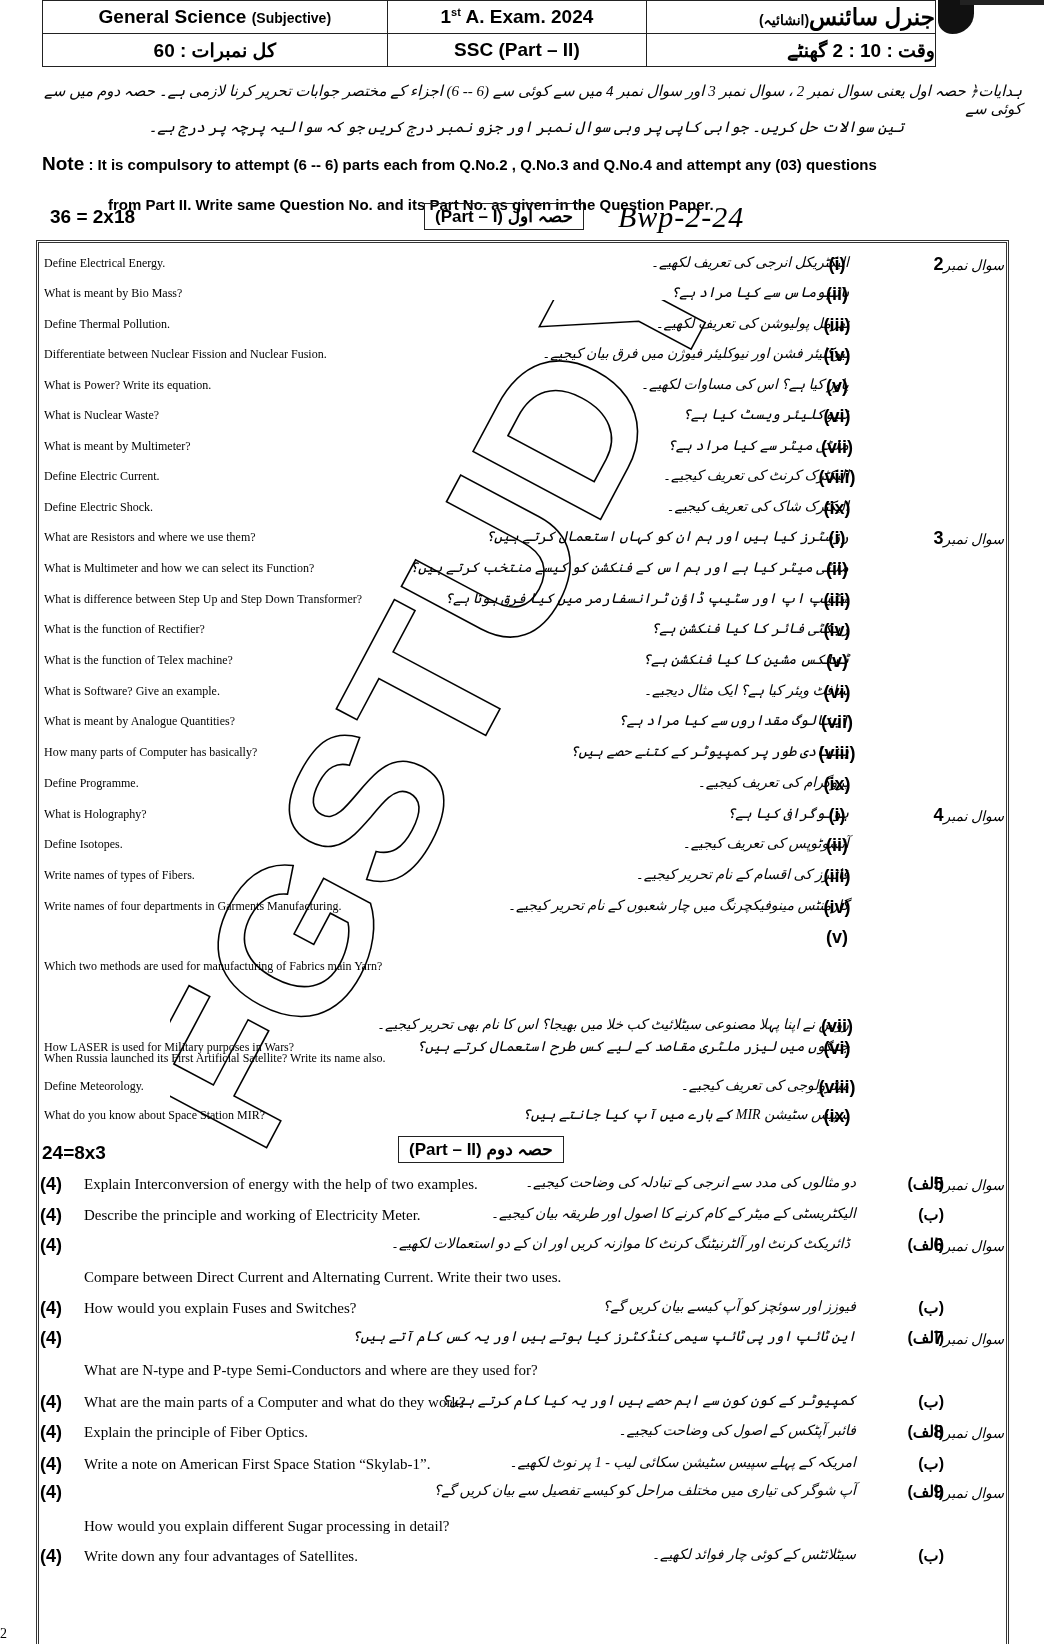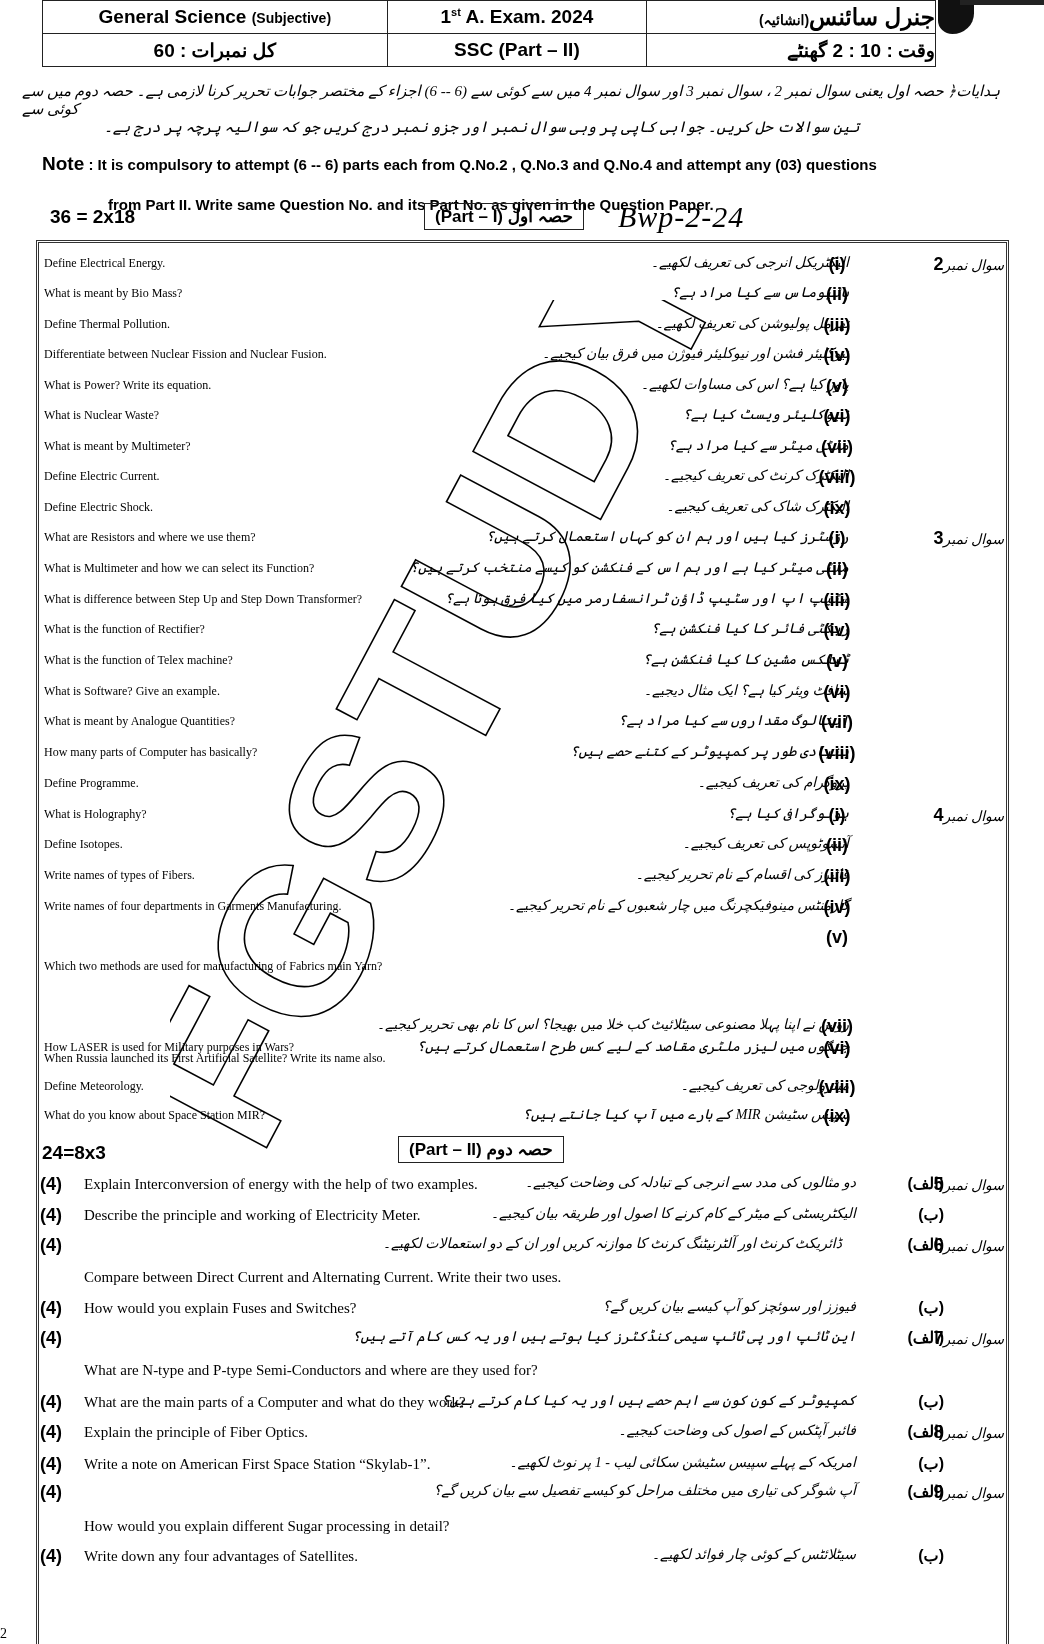--- a/index.html
+++ b/index.html
@@ -9,21 +9,21 @@
   .hdr-table { position: absolute; left: 42px; top: 0; width: 894px; border-collapse: collapse; }
   .hdr-table td { border: 1.5px solid #222; height: 33px; text-align: center; vertical-align: middle; font-family: "Liberation Sans", sans-serif; font-weight: bold; font-size: 19px; }
   .hdr-table td.c1 { width: 345px; }
   .hdr-table td.c2 { width: 260px; }
   .hdr-table td.c3 { width: 289px; text-align: right; direction: rtl; }
   .hdr-table .sub { font-size: 14px; }
   .urdu-big { font-size: 23px; }
   .logo { position: absolute; left: 938px; top: 0; width: 36px; height: 34px; background: #111; border-radius: 0 0 60% 40%; }
   .logo-bar { position: absolute; left: 960px; top: 0; width: 84px; height: 5px; background: #222; }
 
-  .urdu-instr { position: absolute; right: 22px; width: 1000px; direction: rtl; text-align: left; font-size: 15px; font-style: italic; }
+  .urdu-instr { position: absolute; right: 22px; width: 1000px; direction: rtl; text-align: right; font-size: 15px; font-style: italic; }
   .note { position: absolute; left: 42px; top: 152px; width: 980px; font-family: "Liberation Sans", sans-serif; font-size: 15px; font-weight: bold; line-height: 24px; }
   .note .note-label { font-size: 19px; }
   .note .note-indent { padding-left: 66px; display: block; margin-top: 16px; }
 
   .marks { position: absolute; font-family: "Liberation Sans", sans-serif; font-weight: bold; font-size: 19px; }
   .part-box { position: absolute; border: 1.5px solid #222; font-family: "Liberation Sans", sans-serif; font-weight: bold; font-size: 17px; padding: 2px 10px; white-space: nowrap; }
   .handwrite { position: absolute; left: 618px; top: 200px; font-family: "Liberation Serif", serif; font-style: italic; font-size: 30px; letter-spacing: 1px; }
 
   .frame { position: absolute; left: 36px; top: 240px; width: 973px; height: 1404px; border: 3px double #333; border-bottom: none; }
 
@@ -240,21 +240,21 @@
 </div>
 <div class="p2row" style="top:1203px">
   <span class="mk">(4)</span>
   <span class="en">Describe the principle and working of Electricity Meter.</span>
   <span class="ur" style="right:150px">الیکٹریسٹی کے میٹر کے کام کرنے کا اصول اور طریقہ بیان کیجیے۔</span>
   <span class="part">(ب)</span>
 </div>
 
 <div class="p2row" style="top:1233px">
   <span class="mk">(4)</span>
-  <span class="ur" style="right:164px">ڈائریکٹ کرنٹ اور آلٹرنیٹنگ کرنٹ کا موازنہ کریں اور ان کے دو استعمالات لکھیے۔</span>
+  <span class="ur" style="right:156px">ڈائریکٹ کرنٹ اور آلٹرنیٹنگ کرنٹ کا موازنہ کریں اور ان کے دو استعمالات لکھیے۔</span>
   <span class="part">(الف)</span>
   <span class="qlabel"><span>سوال نمبر</span><b>6</b></span>
 </div>
 <div class="p2row" style="top:1265px">
   <span class="en">Compare between Direct Current and Alternating Current. Write their two uses.</span>
 </div>
 <div class="p2row" style="top:1296px">
   <span class="mk">(4)</span>
   <span class="en">How would you explain Fuses and Switches?</span>
   <span class="ur" style="right:150px">فیوزز اور سوئچز کو آپ کیسے بیان کریں گے؟</span>

